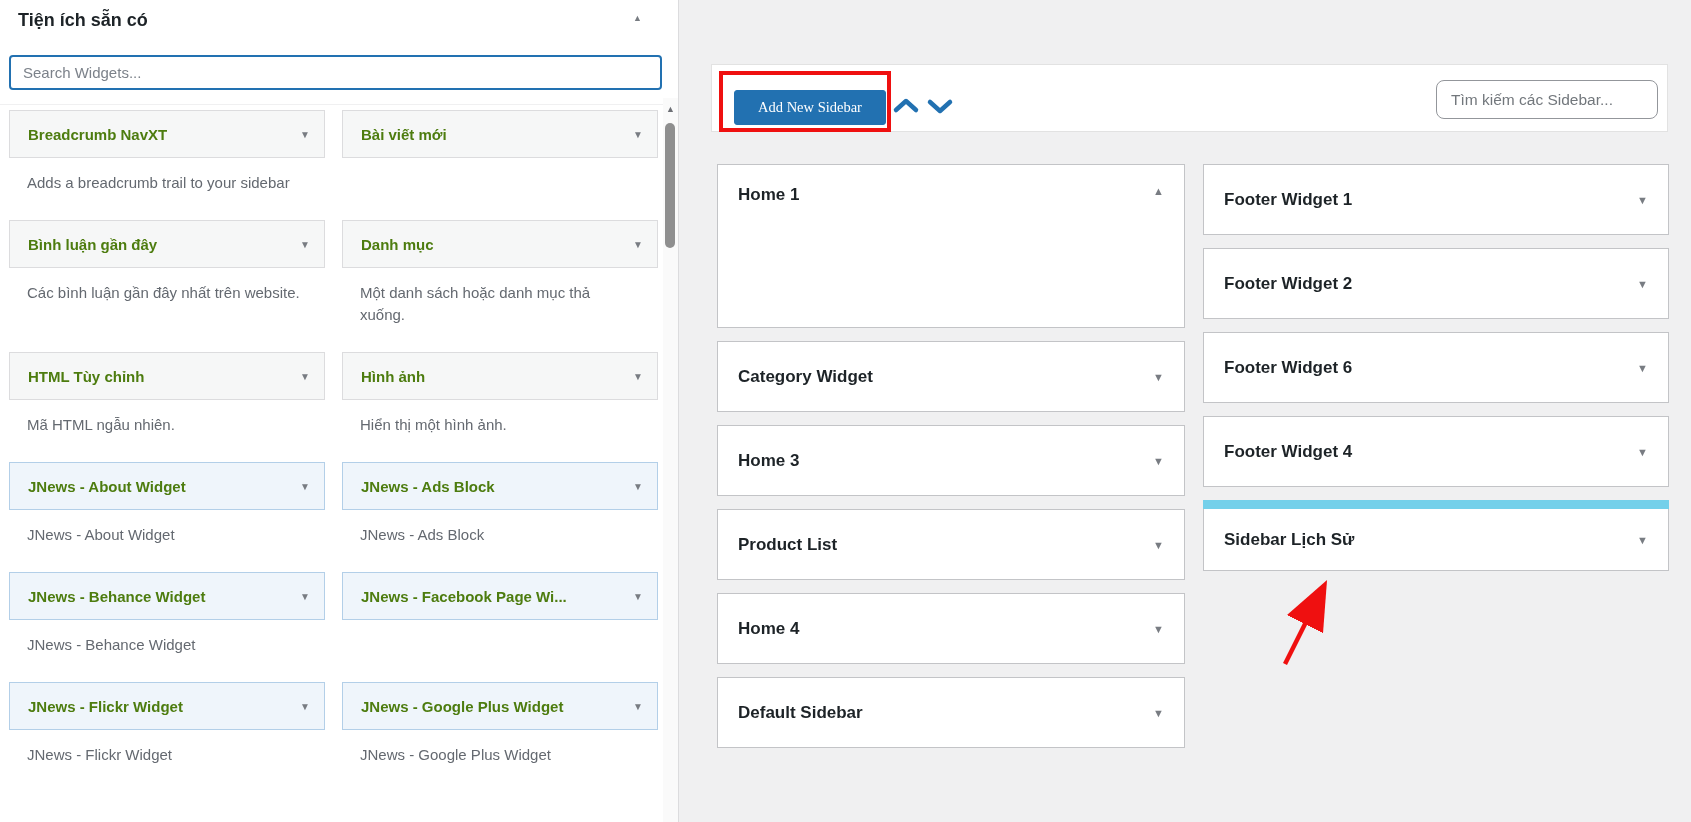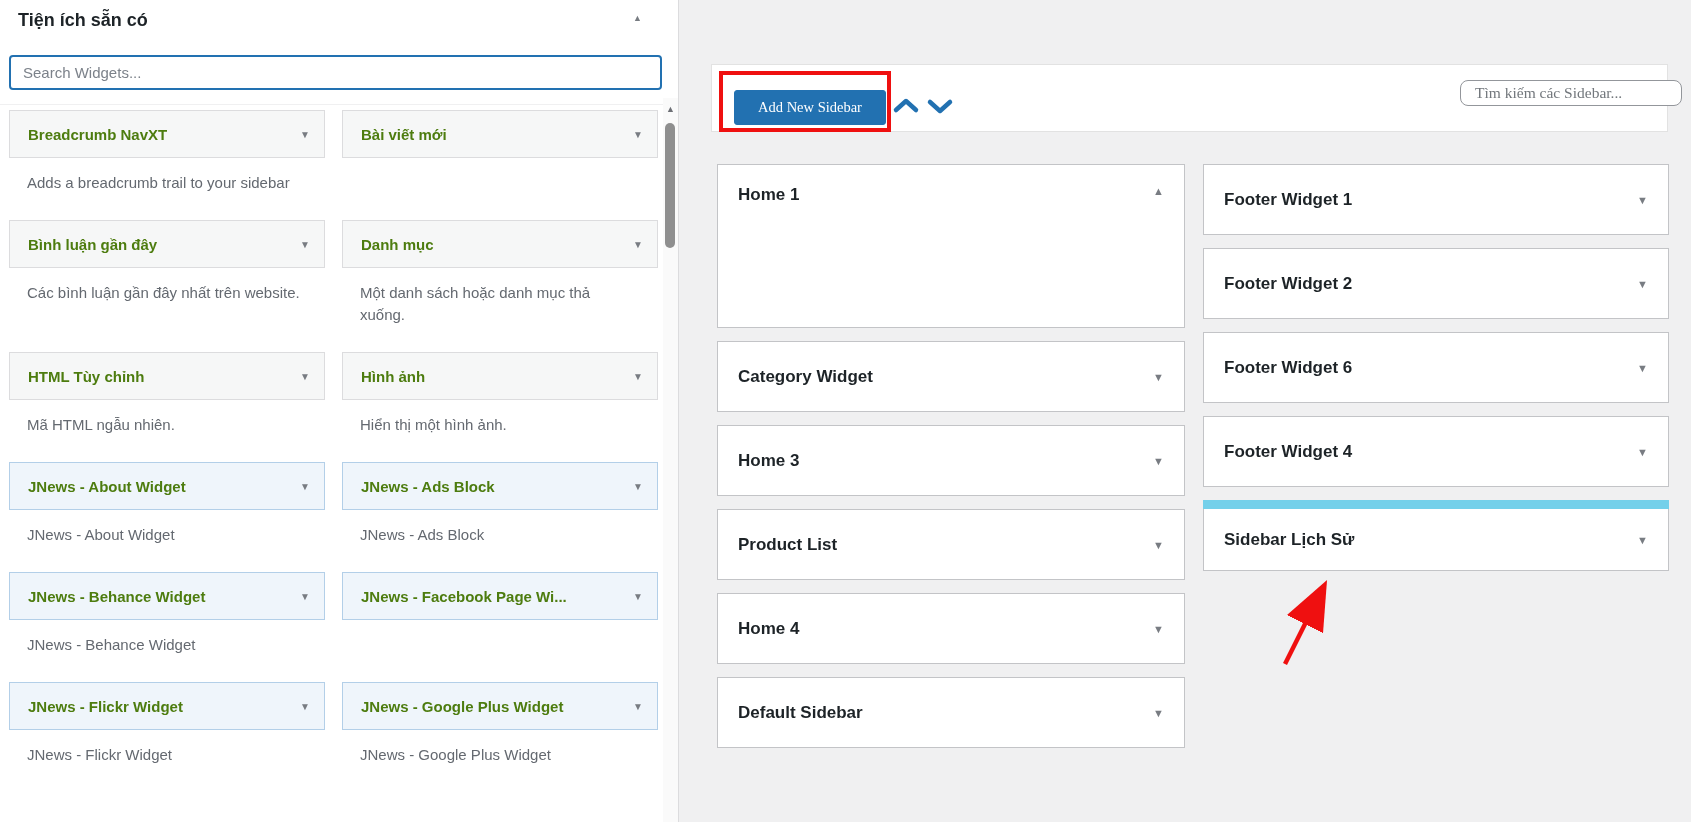--- a/index.html
+++ b/index.html
@@ -59,23 +59,23 @@
   }
   .add-btn {
     position:absolute; left:11px; top:15px; width:152px; height:35px;
     background:var(--accent); color:#fff; border:1px solid var(--accent);
     border-radius:3px; font-size:14.5px; font-family:Liberation Serif, serif; cursor:pointer;
     pointer-events:auto;
   }
   .chev { position:absolute; top:31px; cursor:pointer; }
   .chev-up { left:180px; } .chev-down { left:214px; }
   .sidebar-search {
-    position:absolute; left:724px; top:15px; width:222px; height:26px;
+    position:absolute; left:724px; top:15px; width:222px; height:39px;
     border:1px solid #93969b; border-radius:8px; background:#fff;
-    font-size:15.5px; font-family:Liberation Serif, serif; padding:0 14px; color:#3c434a; outline:none;margin-left:24px;
+    font-size:15.5px; font-family:Liberation Sans, sans-serif; padding:0 14px; color:#3c434a; outline:none;
   }
   .sidebar-search::placeholder { color:#72777c; }
 
   .sb-col { position:absolute; top:164px; display:flex; flex-direction:column; gap:13px; }
   .col-a { left:717px; width:468px; }
   .col-b { left:1203px; width:466px; }
   .sidebar-card { position:relative; background:#fff; border:1px solid #c3c4c7; height:71px; cursor:pointer; }
   .sidebar-card-head { display:flex; align-items:center; height:100%; padding:0 20px; }
   .sidebar-title { font-size:17px; font-weight:700; color:#1d2327; }
   .sidebar-arrow { margin-left:auto; font-size:11px; color:#787c82; }

